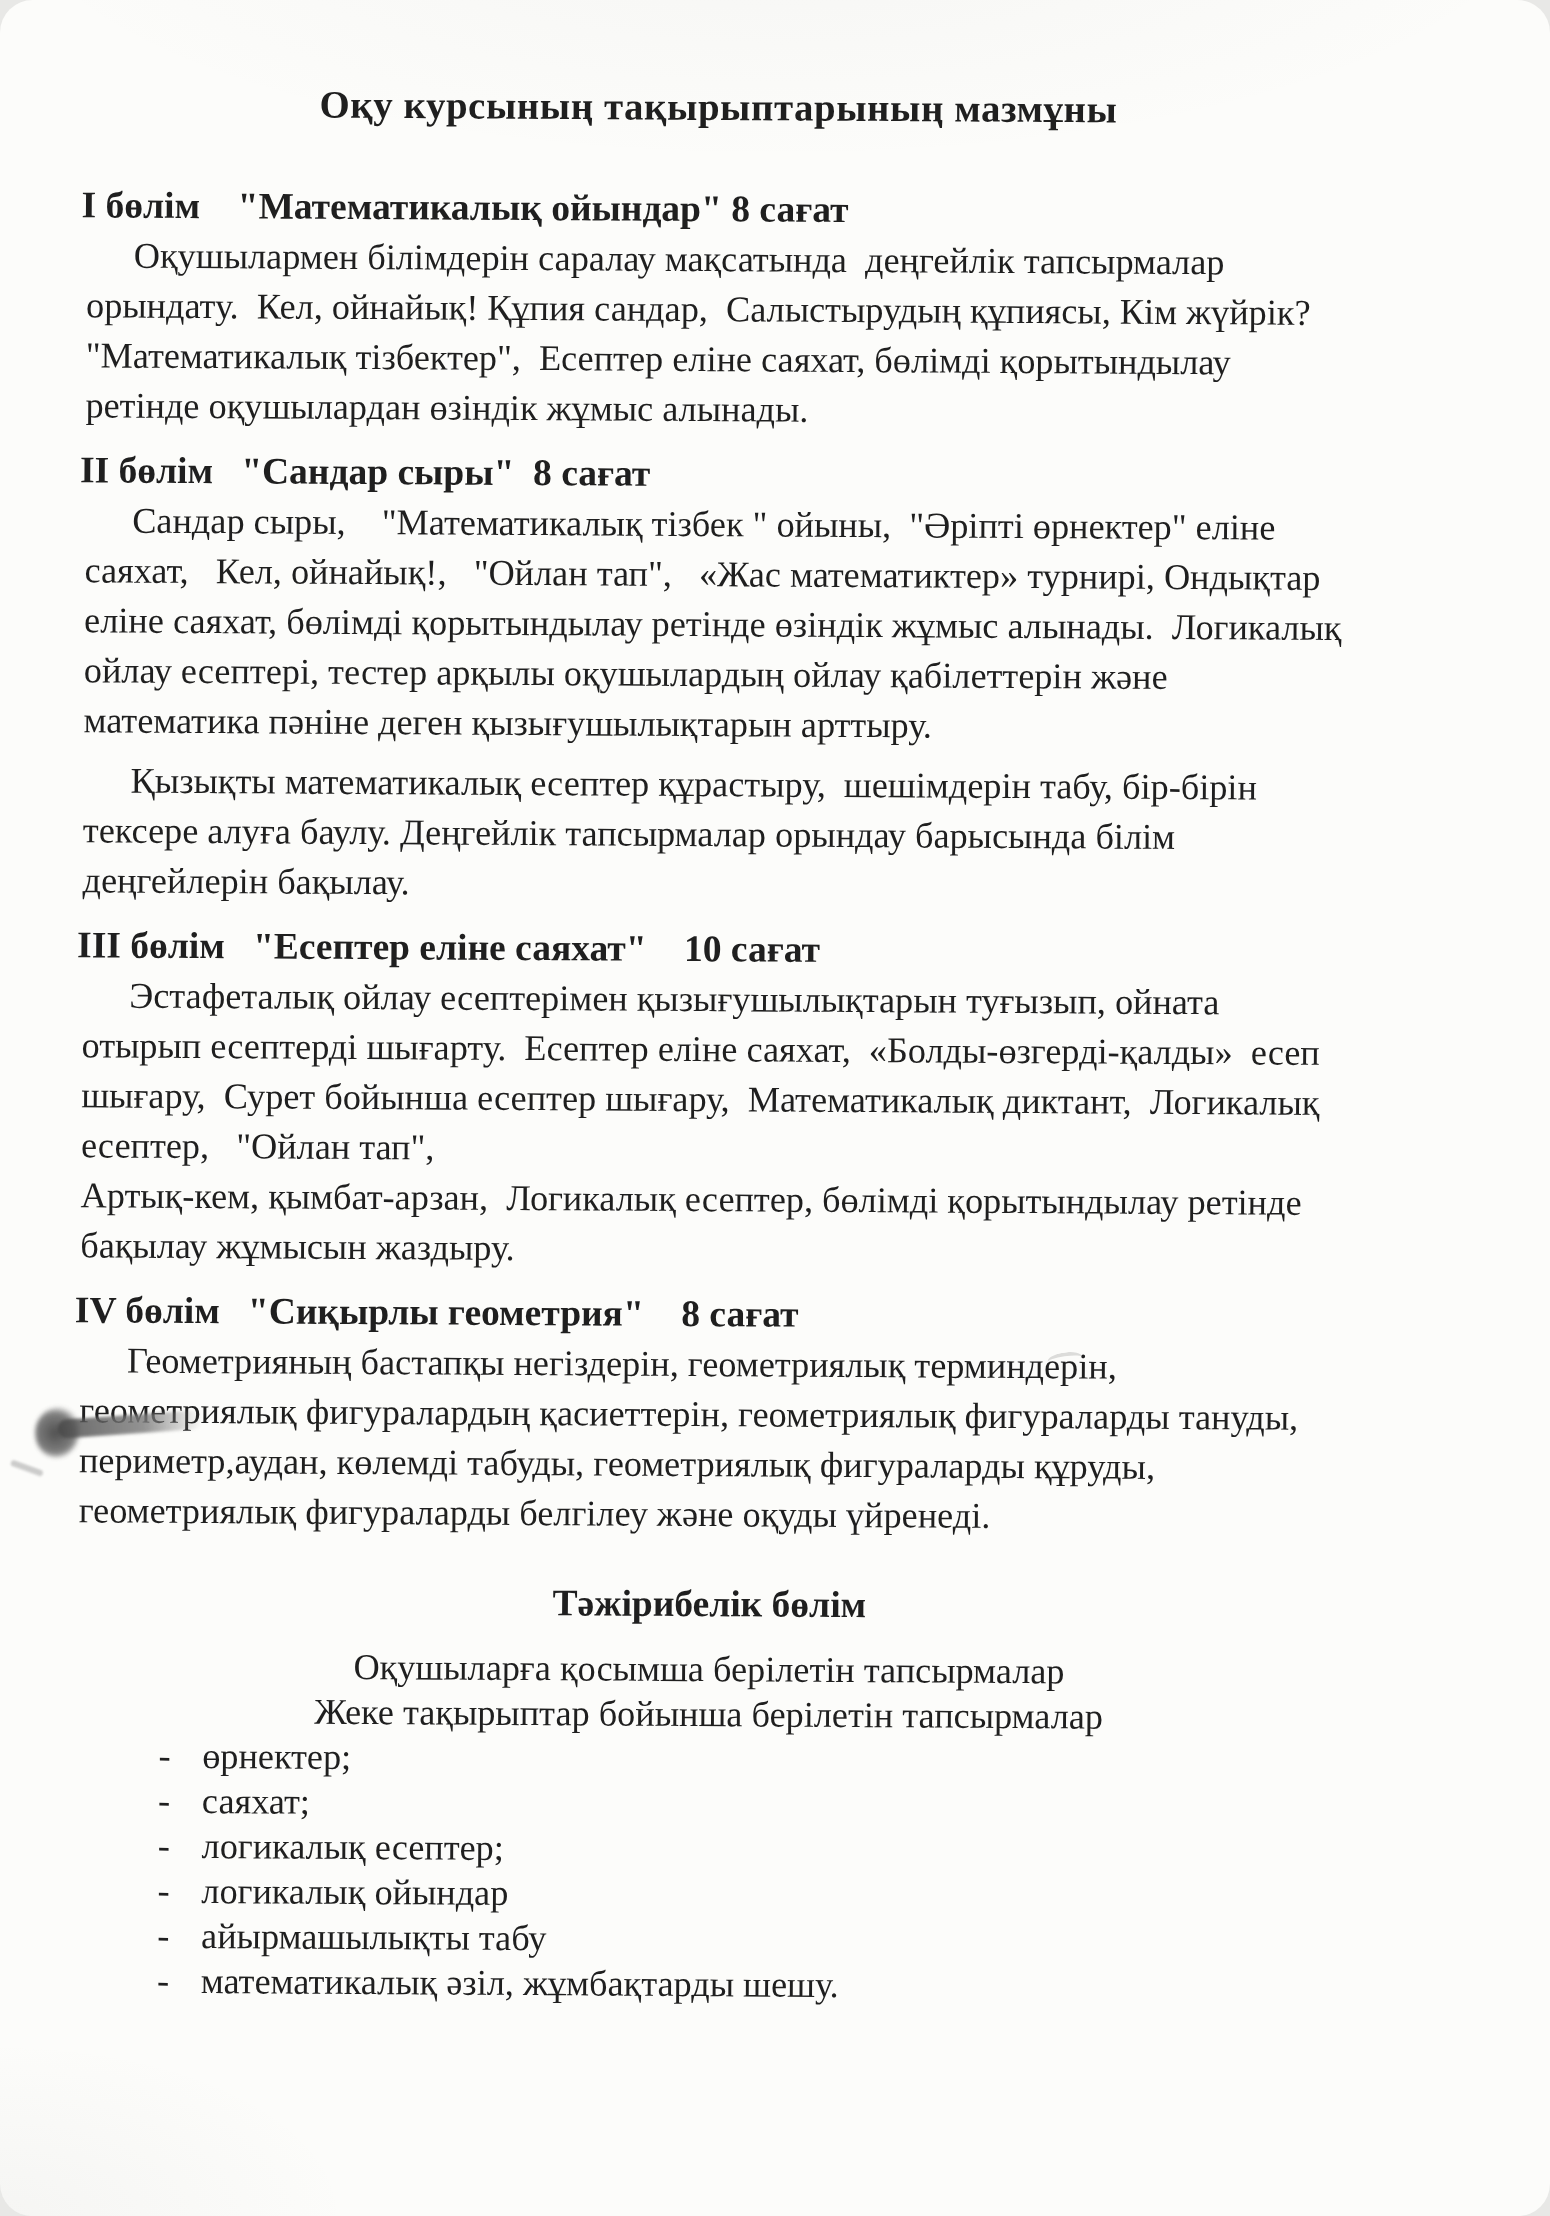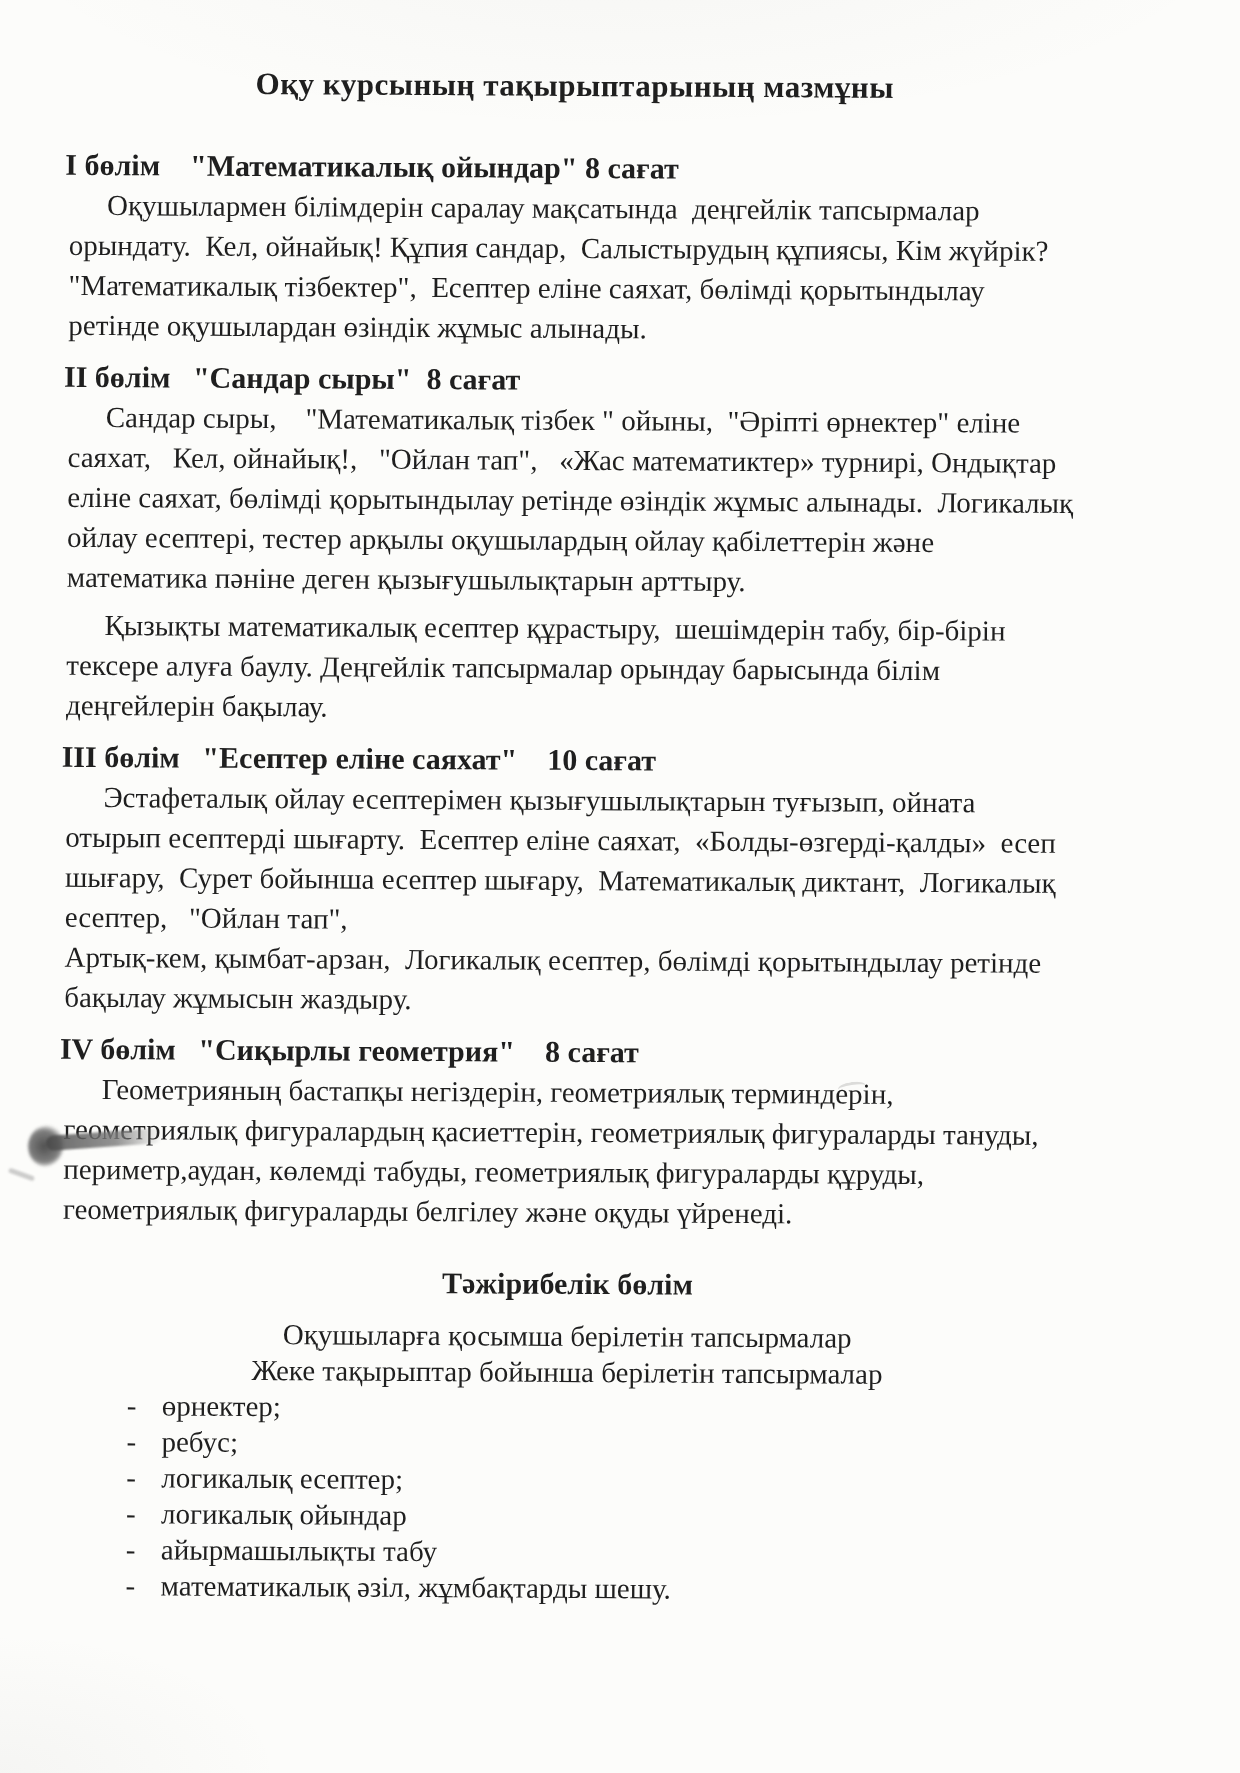--- a/index.html
+++ b/index.html
@@ -12,20 +12,21 @@
     position:relative;
     width:1240px;height:1773px;
     margin:0 auto;
     background:var(--page-background);
     background-image:
       radial-gradient(ellipse 900px 300px at 50% -80px, rgba(120,120,118,0.05), rgba(0,0,0,0) 70%),
       radial-gradient(ellipse 400px 200px at 0% 100%, rgba(120,120,118,0.05), rgba(0,0,0,0) 70%);
     overflow:hidden;
     font-family:"Liberation Serif","DejaVu Serif",serif;
     color:var(--text);
+    border-radius:26px;
   }
   .sheet-inner{
     position:absolute;
     left:20px;top:0;
     width:1110px;
     transform:rotate(0.35deg);
     transform-origin:560px 60px;
     padding-top:64px;
   }
   .blk{white-space:pre-wrap;}
@@ -131,21 +132,21 @@
       <div class="blk line">бақылау жұмысын жаздыру.</div>
       <div class="blk heading">IV бөлім   "Сиқырлы геометрия"    8 сағат</div>
       <div class="blk line indent">Геометрияның бастапқы негіздерін, геометриялық терминдерін,</div>
       <div class="blk line">геометриялық фигуралардың қасиеттерін, геометриялық фигураларды тануды,</div>
       <div class="blk line">периметр,аудан, көлемді табуды, геометриялық фигураларды құруды,</div>
       <div class="blk line">геометриялық фигураларды белгілеу және оқуды үйренеді.</div>
       <div class="blk subtitle">Тәжірибелік бөлім</div>
       <div class="blk center">Оқушыларға қосымша берілетін тапсырмалар</div>
       <div class="blk center">Жеке тақырыптар бойынша берілетін тапсырмалар</div>
       <div class="blk list"><span class="dash">-</span><span>өрнектер;</span></div>
-      <div class="blk list"><span class="dash">-</span><span>ребус;</span></div>
+      <div class="blk list"><span class="dash">-</span><span>саяхат;</span></div>
       <div class="blk list"><span class="dash">-</span><span>логикалық есептер;</span></div>
       <div class="blk list"><span class="dash">-</span><span>логикалық ойындар</span></div>
       <div class="blk list"><span class="dash">-</span><span>айырмашылықты табу</span></div>
       <div class="blk list"><span class="dash">-</span><span>математикалық әзіл, жұмбақтарды шешу.</span></div>
     </div>
   <div class="smudge-blob"></div>
   <div class="smudge-streak"></div>
   <div class="smudge-dash"></div>
   <div class="smudge-tilde"></div>
 </div>

